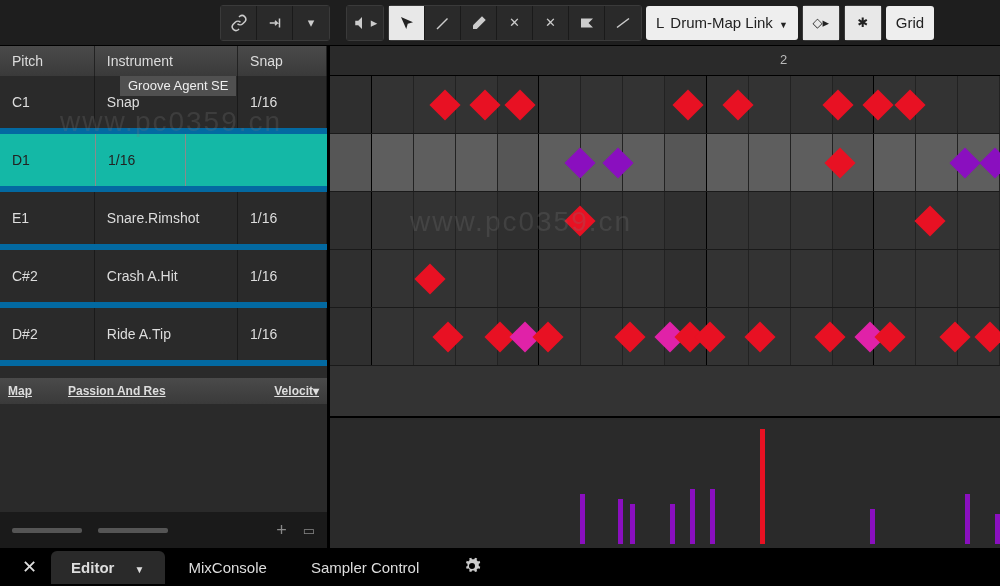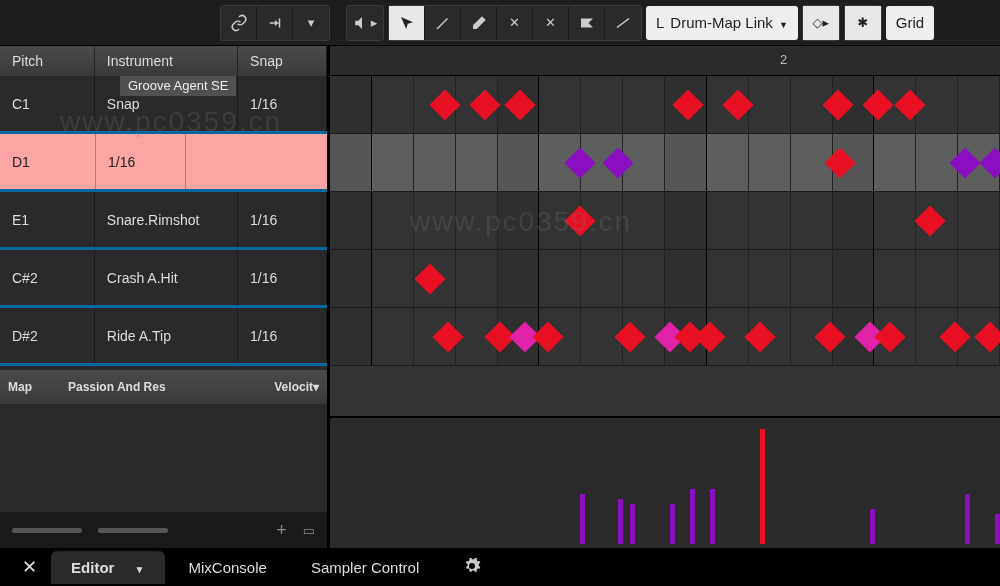--- a/index.html
+++ b/index.html
@@ -19,26 +19,26 @@
 
 
 .main { flex: 1; display: flex; position: relative; }
 .left-panel { width: 330px; background: #2a2a2a; display: flex; flex-direction: column; border-right: 3px solid #000; }
 .header-row { height: 30px; background: linear-gradient(#4a4a4a,#3a3a3a); display: flex; color: #ddd; font-size: 14px; }
 .header-row > div { display: flex; align-items: center; padding-left: 12px; border-right: 1px solid #222; }
 .col-pitch { width: 96px; }
 .col-inst { width: 145px; }
 .col-snap { width: 90px; }
 
-.track-row { height: 58px; display: flex; color: #ddd; font-size: 14px; border-bottom: 3px solid #0369a1; }
+.track-row { height: 58px; display: flex; color: #ddd; font-size: 14px; border-bottom: 6px solid #0369a1; }
 .track-row > div { display: flex; align-items: center; padding-left: 12px; border-right: 1px solid #1a1a1a; }
-.track-row.sel { background: #fca5a5; color: #222; }
+.track-row.sel { background: #14b8a6; color: #222; }
 .track-row.sel > div { border-right: 1px solid #8a8a8a; }
 
-.map-row { height: 34px; background: linear-gradient(#4a4a4a,#3a3a3a); display: flex; font-size: 12px; font-weight: bold; }
+.map-row { height: 26px; background: linear-gradient(#4a4a4a,#3a3a3a); display: flex; font-size: 12px; font-weight: bold; text-decoration: underline; }
 .map-row > div { display: flex; align-items: center; padding: 0 8px; }
 .map-l { width: 60px; }
 .map-m { width: 180px; }
 .map-r { flex: 1; justify-content: flex-end; }
 
 .bottom-tools { height: 36px; background: #1a1a1a; display: flex; align-items: center; gap: 16px; padding: 0 12px; }
 .bar { width: 70px; height: 5px; background: #555; border-radius: 2px; }
 
 
 .right-panel { flex: 1; display: flex; flex-direction: column; background: #333; }

